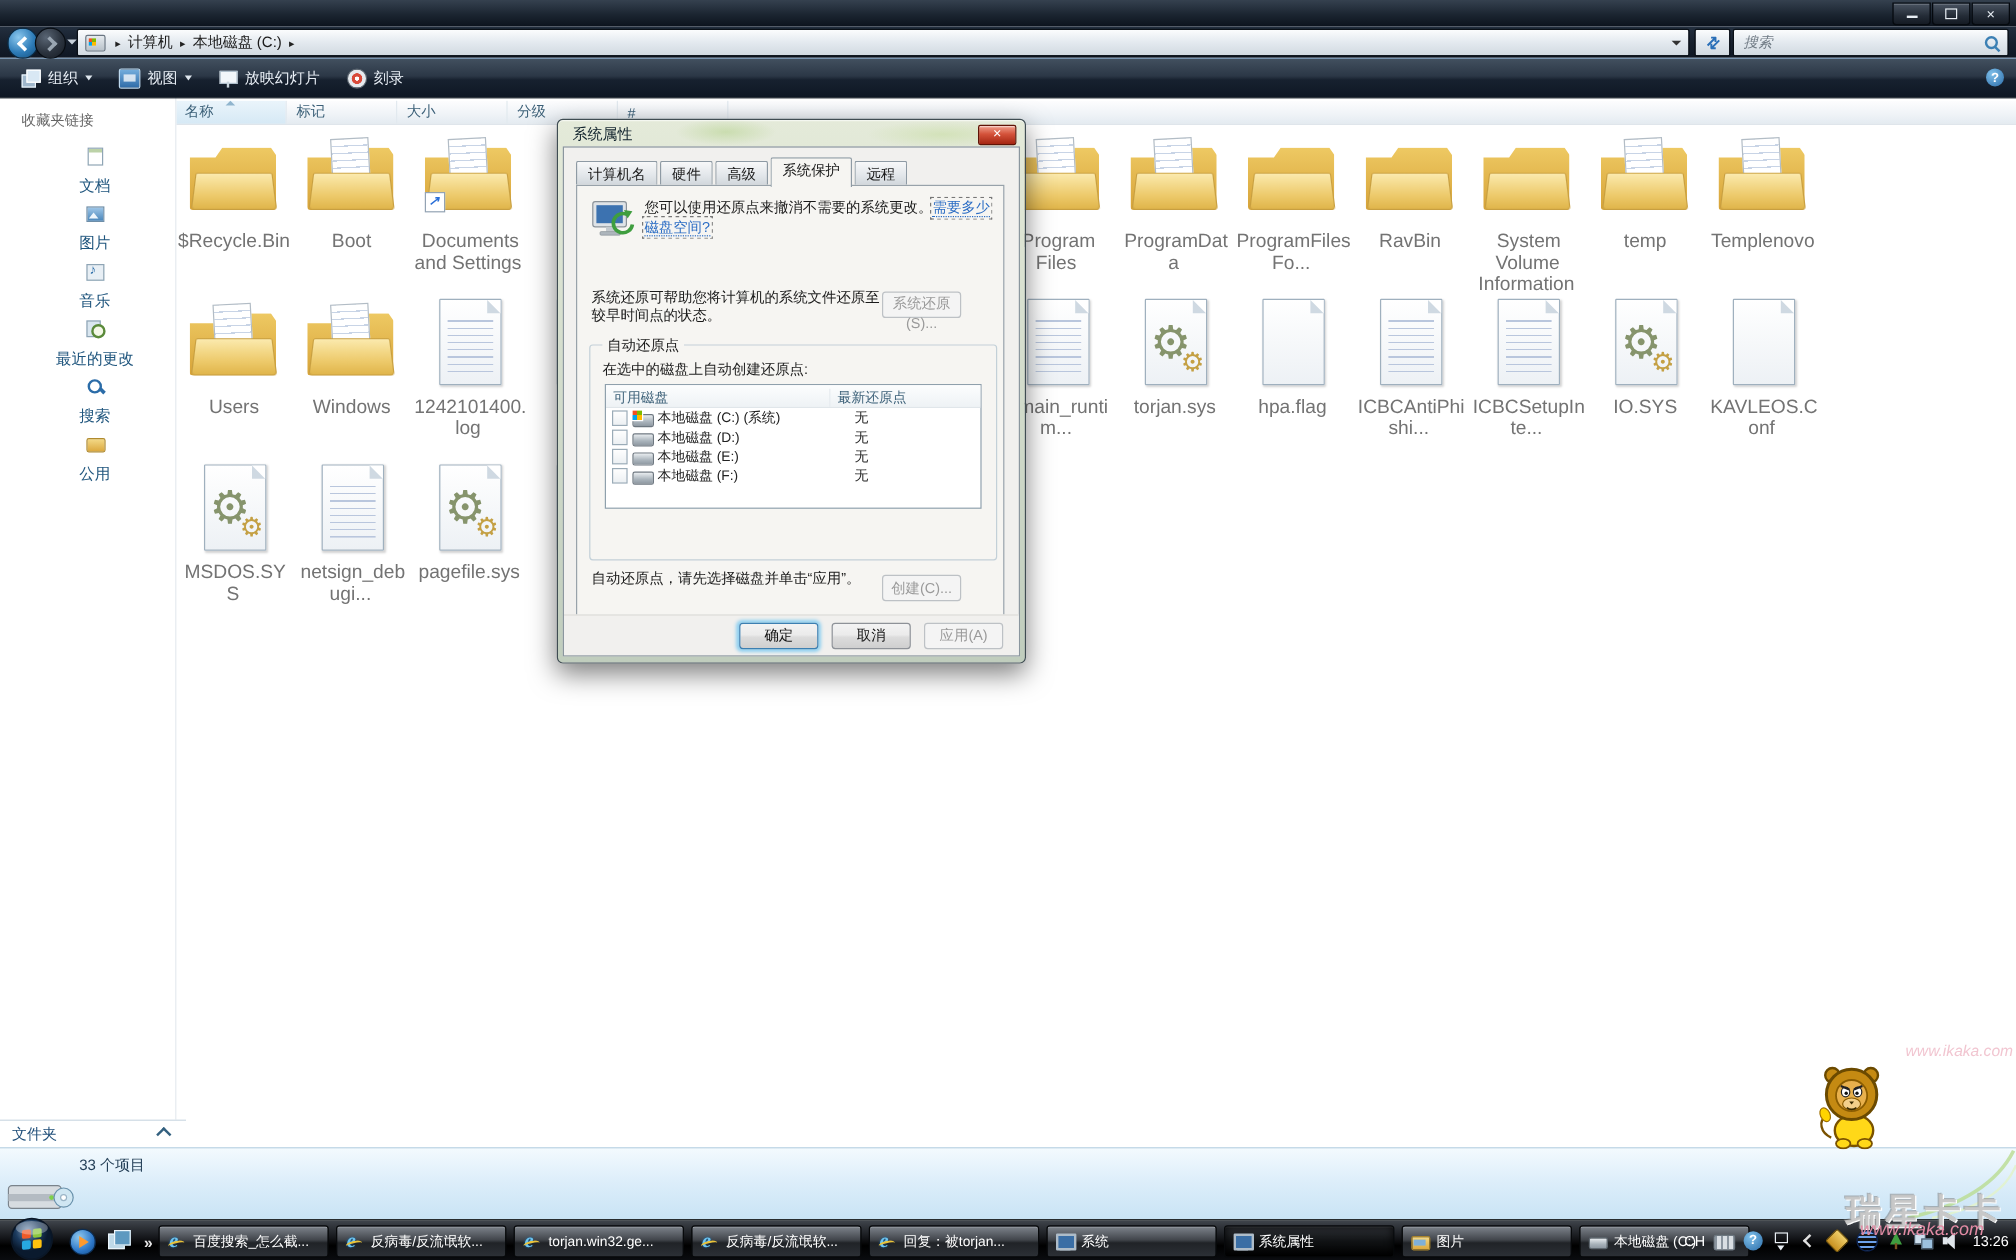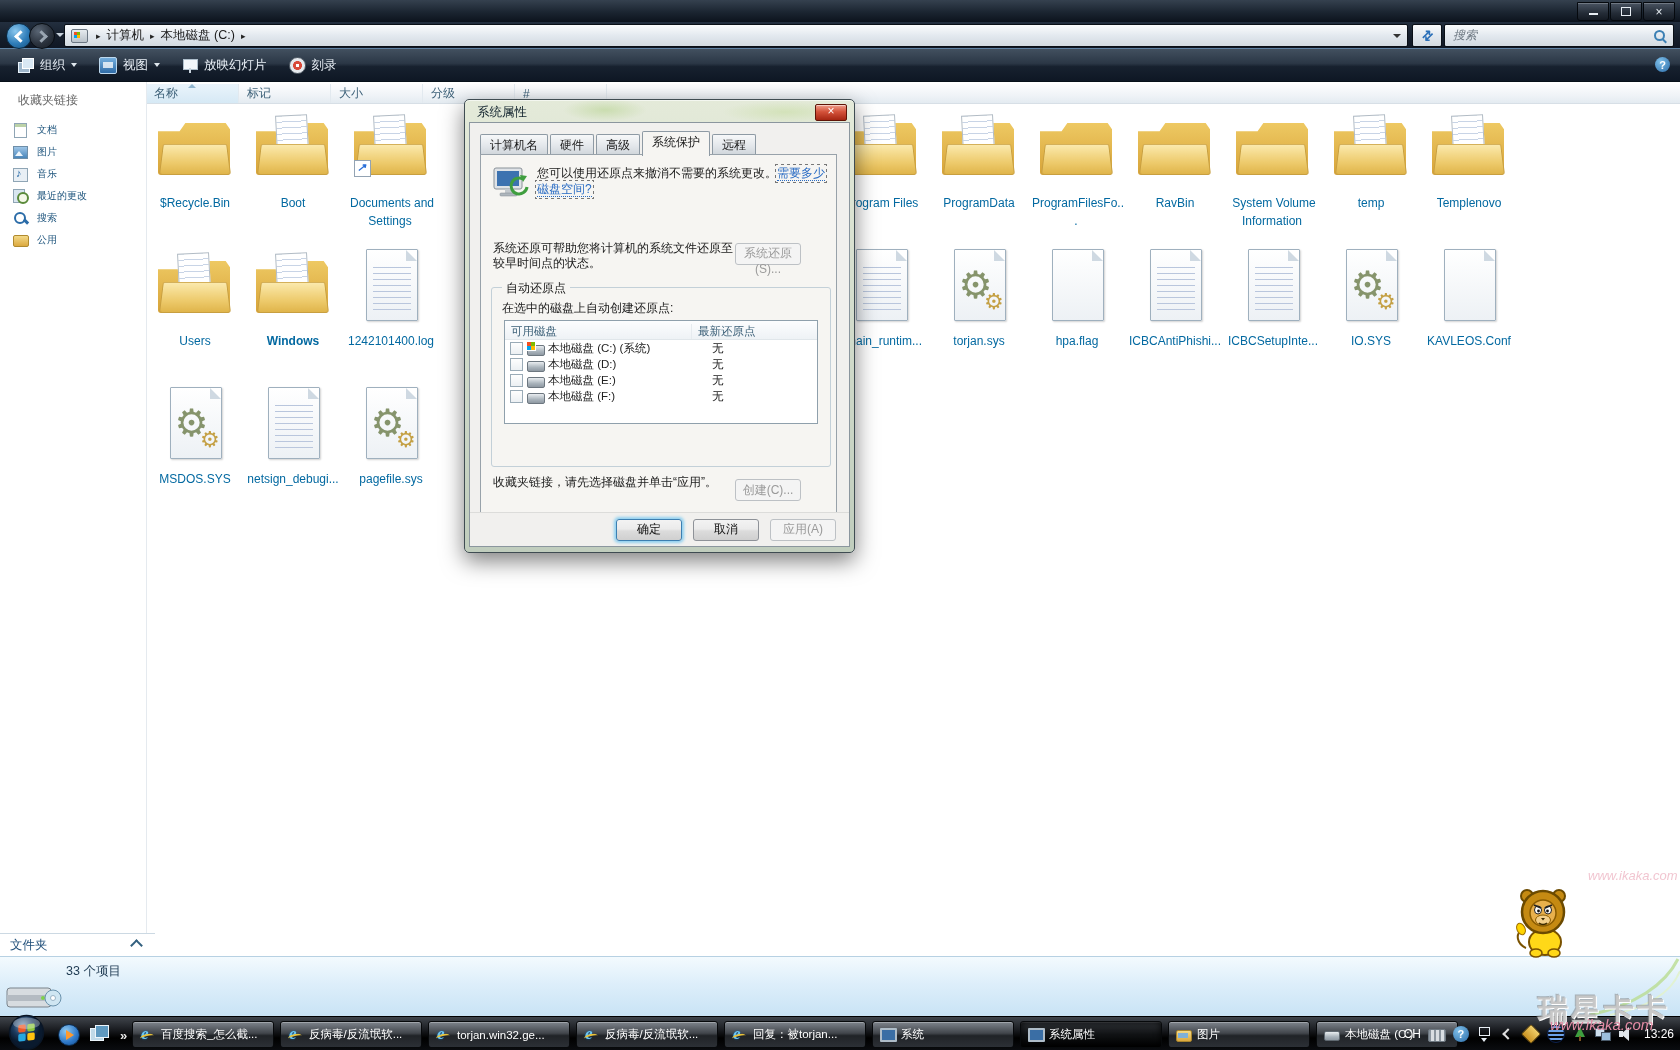--- a/index.html
+++ b/index.html
@@ -62,41 +62,41 @@
   
   #colheaders { position:absolute; left:146px; right:0; top:84px; height:19px; display:flex;
                 background:linear-gradient(#fdfdfe,#eff3f7 60%,#e4ebf1); border-bottom:1px solid #d7dfe6; z-index:2; }
   .col-h { border-right:1px solid #e2e9ef; display:flex; align-items:center; padding-left:8px; font-size:12px; color:#3c6078; position:relative; flex:none; }
   .col-h.sorted { background:linear-gradient(#eaf4fb,#d6e9f5); }
   .col-h.sorted::before { content:""; position:absolute; top:0; left:50%; margin-left:-4px;
                           border-left:4px solid transparent; border-right:4px solid transparent; border-bottom:4px solid #90b5ce; }
   
   #sidebar { position:absolute; left:0; top:80px; width:146px; bottom:94px; background:#fff; border-right:1px solid #e5eaef; z-index:2; }
   #side-title { padding:12px 0 10px 18px; color:#666; font-size:12px; }
-  .side-item { display:flex; align-items:center; gap:8px; padding:3px 0 3px 12px; color:#20567e; font-size:10px; }
+  .side-item { display:flex; align-items:center; gap:8px; padding:3px 0 3px 12px; color:#20567e; font-size:13px;flex-direction:column; }
   .sic { width:17px; height:16px; position:relative; flex:none; }
   .documents-icon::before { content:""; position:absolute; left:2px; top:1px; width:11px; height:13px; background:#fff; border:1px solid #8fa5b5;
                             box-shadow:inset 0 3px 0 #bcd2a8; }
   .pictures-icon::before { content:""; position:absolute; left:1px; top:2px; width:13px; height:11px; background:linear-gradient(#9ec6e8,#4a86ba); border:1px solid #6e8ea8; }
   .pictures-icon::after { content:""; position:absolute; left:3px; top:7px; border-left:4px solid transparent; border-right:4px solid transparent; border-bottom:5px solid #eef6fc; }
   .music-icon::before { content:""; position:absolute; left:1px; top:2px; width:13px; height:12px; background:#e8eff5; border:1px solid #8fa5b5; }
   .music-icon::after { content:"♪"; position:absolute; left:4px; top:1px; color:#2b6ca8; font-size:11px; }
   .recent-changes-icon::before { content:""; position:absolute; left:1px; top:1px; width:10px; height:12px; background:#d9e6f0; border:1px solid #8fa5b5; }
   .recent-changes-icon::after { content:""; position:absolute; right:0; bottom:0; width:8px; height:8px; border-radius:50%; background:#f4f8e8; border:2px solid #5a8a3a; }
   .searches-icon::before { content:""; position:absolute; left:2px; top:2px; width:8px; height:8px; border:2.5px solid #2b6ca8; border-radius:50%; }
   .searches-icon::after { content:""; position:absolute; left:11px; top:10px; width:6px; height:3px; background:#2b6ca8; transform:rotate(45deg); }
   .public-icon::before { content:""; position:absolute; left:1px; top:3px; width:14px; height:10px; background:linear-gradient(#f3d987,#dca93f); border:1px solid #b08a2e; border-radius:2px; }
   #folderbar { position:absolute; bottom:0; left:0; width:145px; height:22px; border-top:1px solid #ccd9e3; display:flex; align-items:center;
                color:#1f4e79; font-size:12.5px; padding-left:10px; background:#fff; }
   .chev-up { margin-left:auto; margin-right:14px; width:7px; height:7px; border-top:2px solid #33607f; border-right:2px solid #33607f; transform:rotate(-45deg); }
   
   #files { position:absolute; left:0; top:0; width:100%; height:100%; z-index:1; }
   .file { position:absolute; width:98px; height:134px; text-align:center; }
   .ficon { display:block; position:relative; height:90px; }
-  .flabel { font-size:12px; line-height:15px; color:#0369a1; word-wrap:break-word; padding:0 2px; }
+  .flabel { font-size:16px; line-height:15px; color:#737373; word-wrap:break-word; padding:0 2px; }
   .fo-back { position:absolute; left:12px; top:20px; width:72px; height:52px; border-radius:3px;
              background:linear-gradient(#eec963,#d7a338); clip-path:polygon(0 16%,30% 16%,38% 0,94% 0,100% 12%,100% 100%,0 100%); }
   .fo-front { position:absolute; left:13px; right:13px; bottom:18px; height:34px; border-radius:2px 2px 3px 3px;
               background:linear-gradient(#fbeaae,#edca6b 65%,#e0b54b); border:1px solid #c89f40;
               transform:perspective(70px) rotateX(14deg); transform-origin:bottom; }
   .fo-paper { position:absolute; left:32px; top:12px; width:30px; height:36px; background:#fff; border:1px solid #b2bcc5;
               transform:rotate(-3deg); background-image:repeating-linear-gradient(rgba(0,0,0,0) 0 5px,#c8d4e6 5px 6px); }
   .fo-badge { position:absolute; left:12px; bottom:16px; width:15px; height:15px; background:#fff; border:1px solid #93a3b3; }
   .fo-badge::after { content:"↗"; position:absolute; left:2px; top:0px; color:#2a6fd8; font-size:11px; font-weight:bold; }
   .doc { position:absolute; left:24px; top:8px; width:50px; height:70px; background:linear-gradient(#ffffff,#edf1f5); border:1px solid #9fb0be; border-radius:1px;
@@ -377,21 +377,21 @@
       <div class="file" style="left: 1420px; top: 103px;"><span class="ficon">
           <i class="fo-back"></i>
           <i class="fo-paper"></i>
           <i class="fo-front"></i>
         </span><span class="flabel">Templenovo</span></div>
       <div class="file" style="left: 146px; top: 241px;"><span class="ficon">
           <i class="fo-back"></i>
           <i class="fo-paper"></i>
           <i class="fo-front"></i>
         </span><span class="flabel">Users</span></div>
-      <div class="file" style="left: 244px; top: 241px; font-weight: bold;"><span class="ficon">
+      <div class="file" style="left: 244px; top: 241px;"><span class="ficon">
           <i class="fo-back"></i>
           <i class="fo-paper"></i>
           <i class="fo-front"></i>
         </span><span class="flabel">Windows</span></div>
       <div class="file" style="left: 342px; top: 241px;"><span class="ficon">
           <i class="doc lines"></i>
         </span><span class="flabel">1242101400.log</span></div>
       <div class="file" style="left: 440px; top: 241px;"><span class="ficon">
           <i class="doc lines"></i>
         </span><span class="flabel">12</span></div>
@@ -494,21 +494,21 @@
                 </div>
                 <div class="disk-row">
                   <span class="cbx"></span>
                   <span class="disk-ic"></span>
                   <span class="disk-label">本地磁盘 (F:)</span>
                   <span class="disk-latest">无</span>
                 </div>
               </div>
           </div>
         </div>
-        <div class="sp-create-text">收藏夹链接，请先选择磁盘并单击“应用”。</div>
+        <div class="sp-create-text">自动还原点，请先选择磁盘并单击“应用”。</div>
         <button class="vbtn disabled sp-create-btn">创建(C)...</button>
       </div>
       <div class="dlg-footer">
         <button class="vbtn focused">确定</button>
         <button class="vbtn">取消</button>
         <button class="vbtn disabled">应用(A)</button>
       </div>
     </div>
   </div>
 

